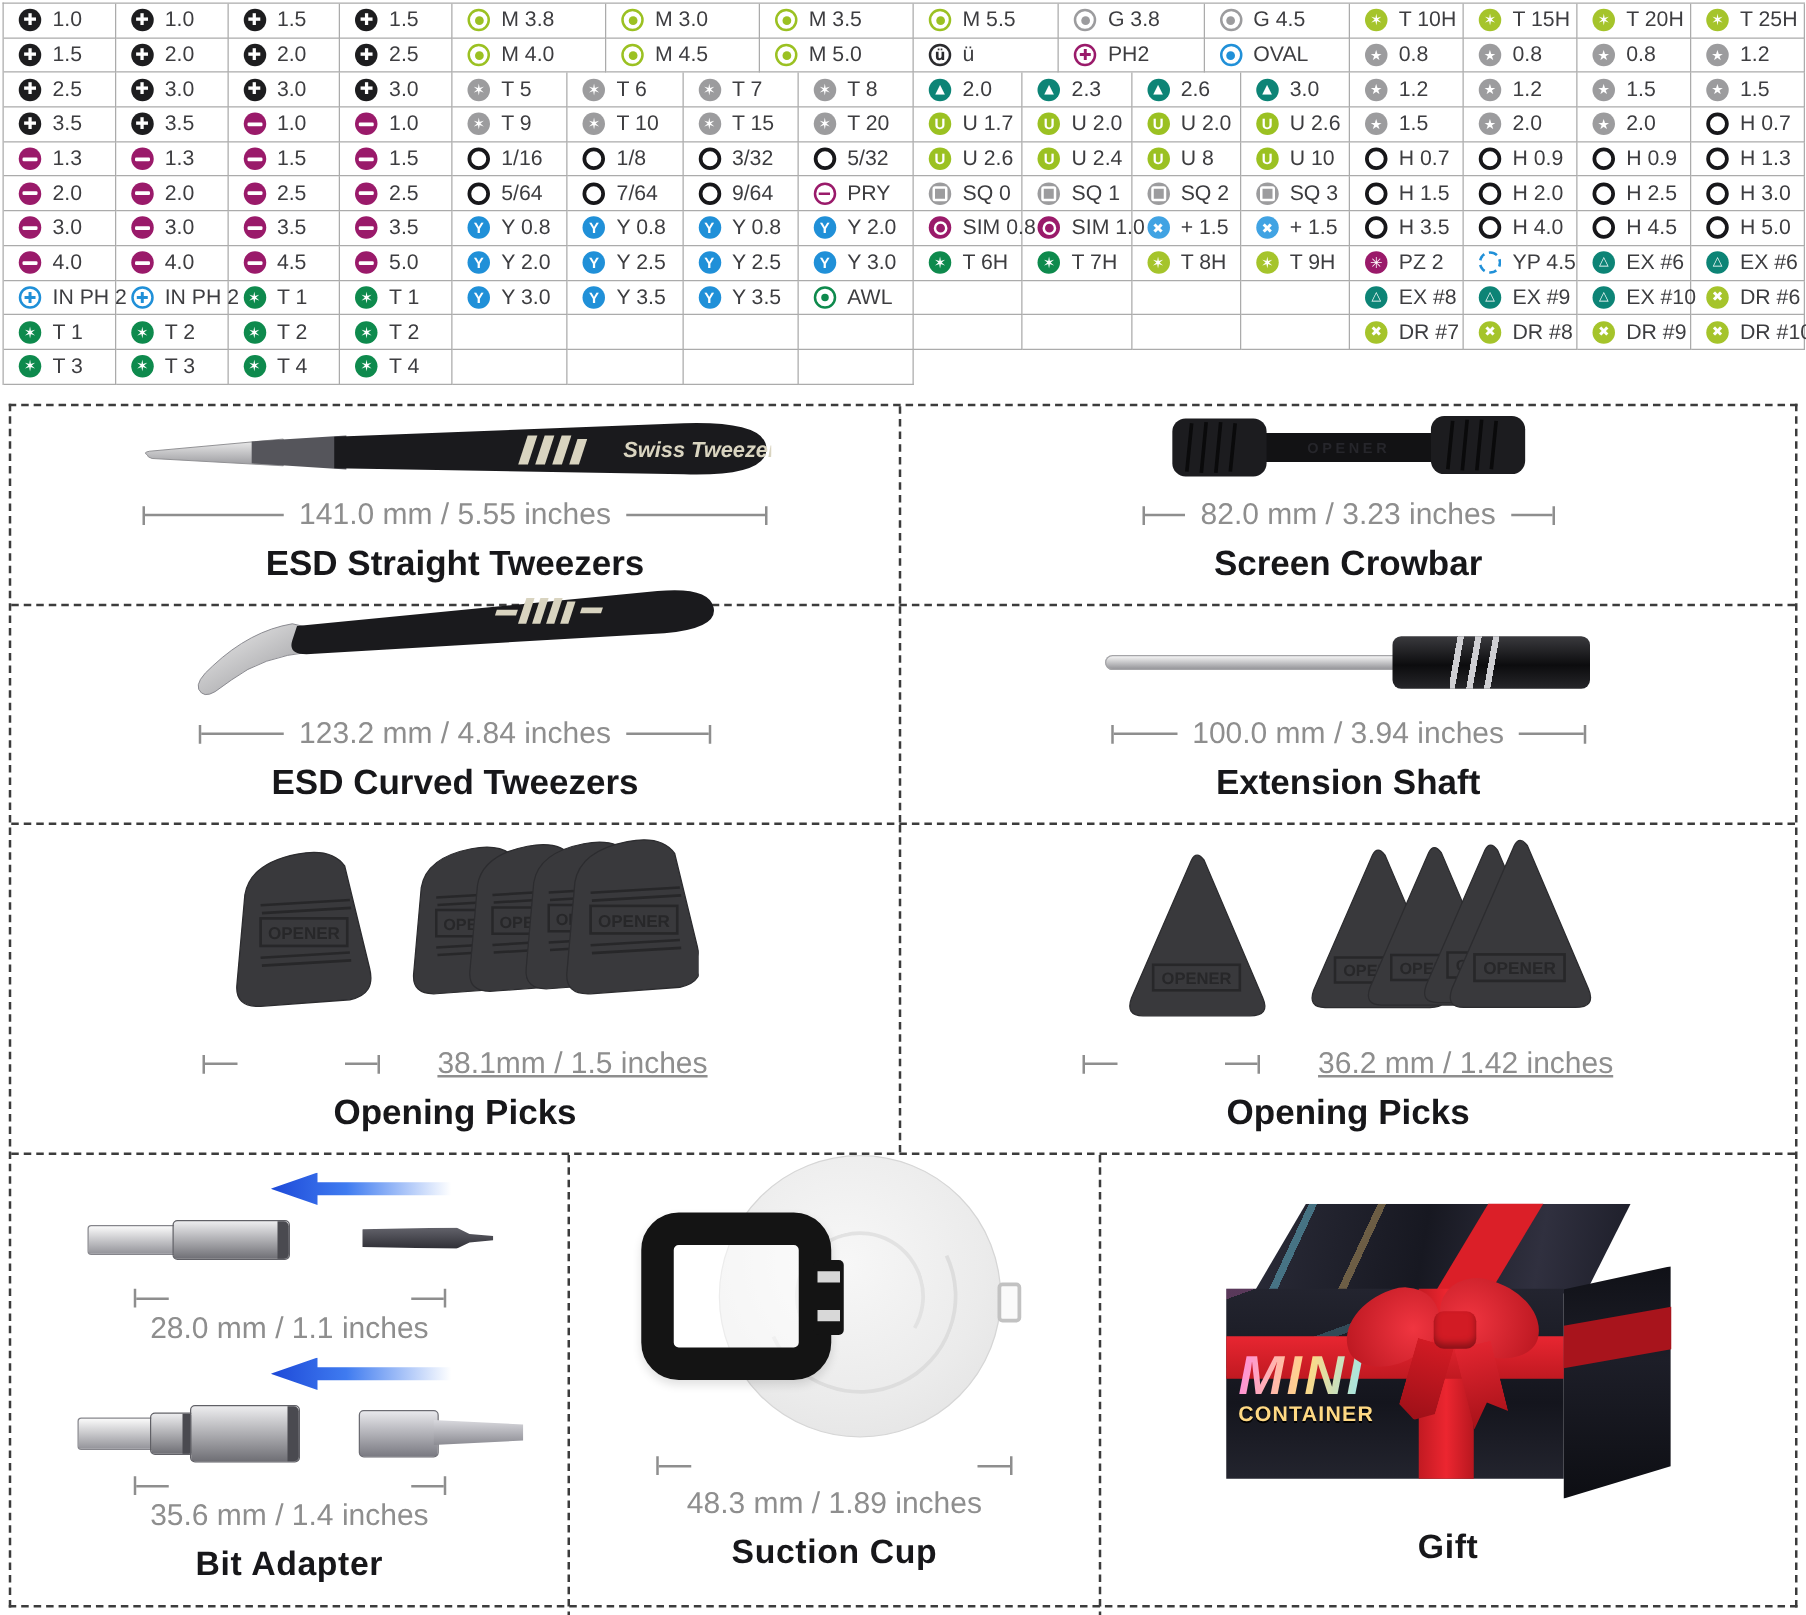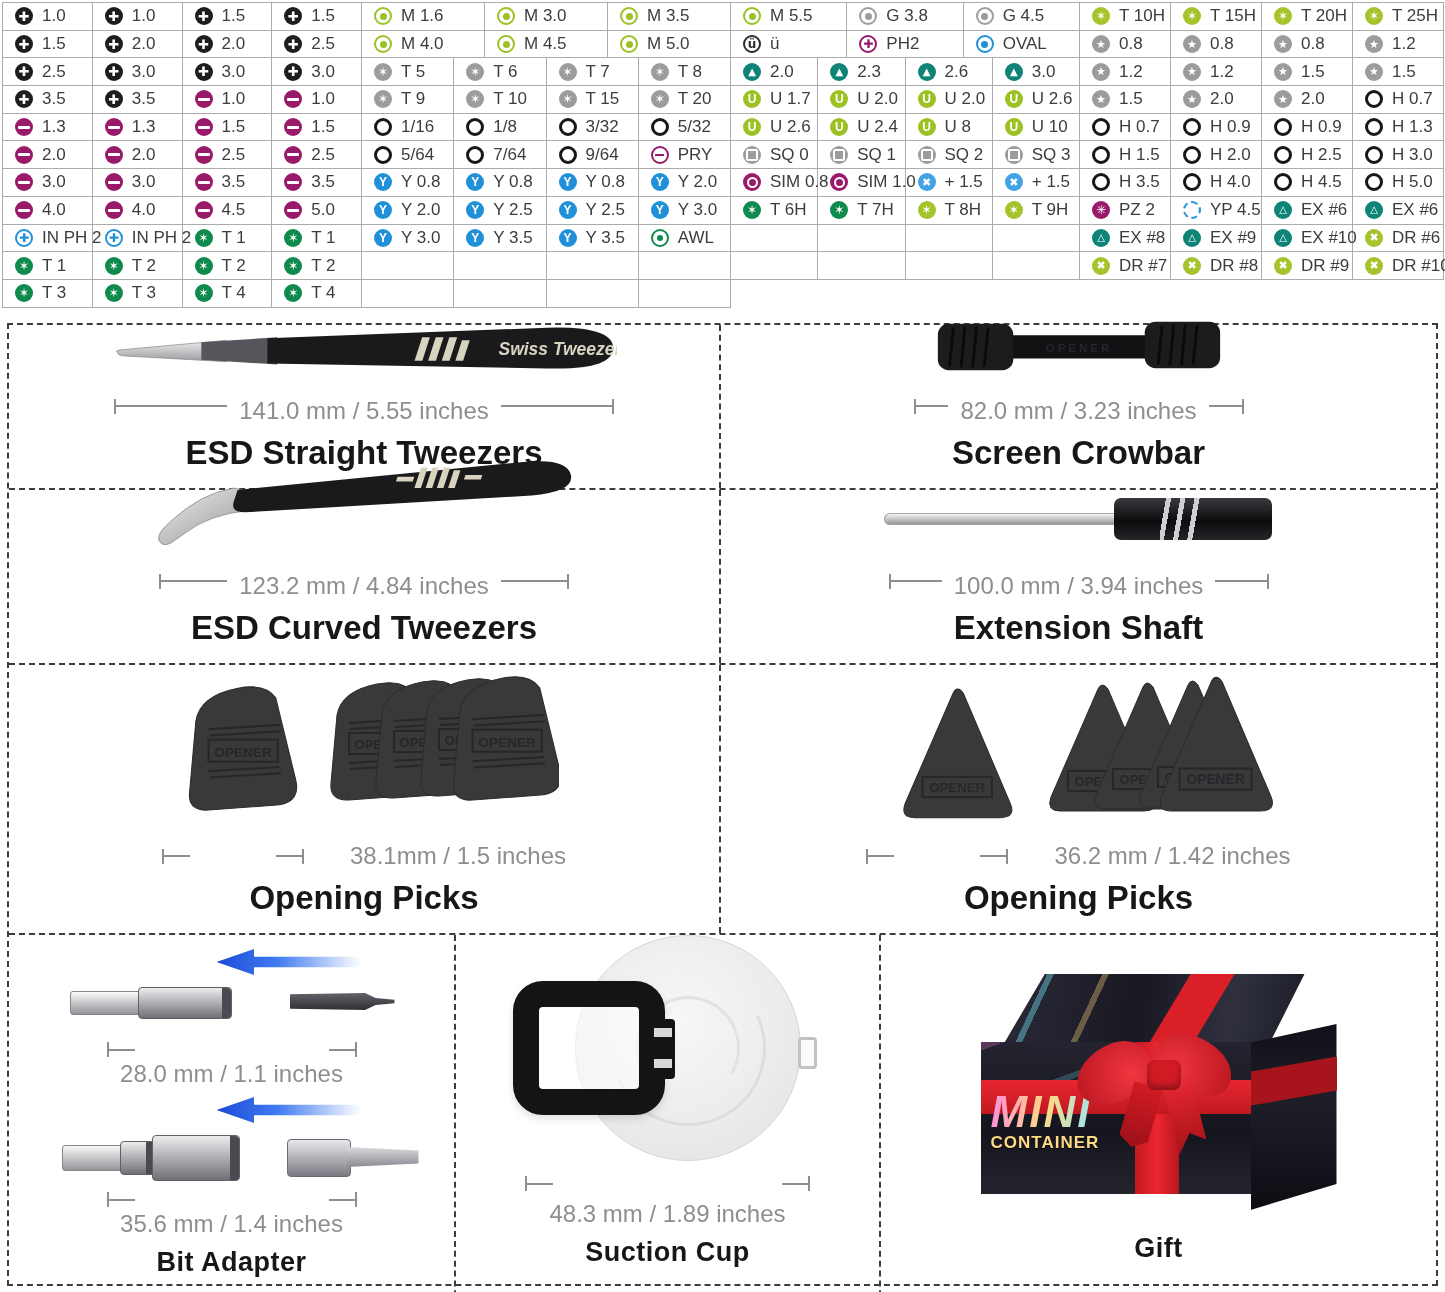--- a/index.html
+++ b/index.html
@@ -75,32 +75,32 @@
   .prow:last-child{border-bottom:none;flex:1;}
   .rowA{height:165px}.rowB{height:175px}.rowC{height:270px}
   .panel{flex:1;border-right:2px dashed #3c3c3c;box-sizing:border-box;display:flex;flex-direction:column;
          align-items:center;justify-content:flex-end;gap:9px;padding-bottom:16px;position:relative;min-width:0;}
   .panel:last-child{border-right:none;}
   .pw{flex:none;flex-grow:0;}
   .rowA .panel:first-child,.rowB .panel:first-child,.rowC .panel:first-child{flex:none;width:712px;}
   .rowD .panel:nth-child(1){flex:none;width:447px;}
   .rowD .panel:nth-child(2){flex:none;width:425px;}
 
-  .plabel{margin:0;font-size:33px;color:#17171a;font-weight:600;}
+  .plabel{margin:0;font-size:28px;color:#17171a;font-weight:600;}
   .plabel.big{font-size:27px;font-weight:700;letter-spacing:.5px;}
   .dmtext{font-size:24px;color:#8e8e8e;white-space:nowrap;}
   .tick{width:2px;height:15px;background:#8e8e8e;flex:none;}
   .dline{height:2px;background:#8e8e8e;flex:1;}
   .dim-full{display:flex;align-items:center;}
-  .dim-full .dmtext{padding:0 12px;margin-top:10px;}
+  .dim-full .dmtext{padding:0 12px;}
   .mark{display:flex;align-items:center;}
   .mark .dline{flex:none;width:26px;}
   .dim-picks{display:flex;align-items:center;}
   .dim-picks .gap{width:86px;}
-  .dim-picks .dmtext{margin-left:46px;}
+  .dim-picks .dmtext{margin-left:46px;text-decoration:underline;}
   .dim-spread{display:flex;justify-content:space-between;align-items:center;}
 
   
   .shaft{position:relative;width:390px;height:70px;}
   .shaft .rod{position:absolute;left:0;top:30px;width:240px;height:12px;border-radius:6px;
               background:linear-gradient(#fdfdfd,#8e8e92);box-shadow:inset 0 0 0 1px #a5a5a8;}
   .shaft .cap{position:absolute;left:230px;top:15px;width:158px;height:42px;border-radius:7px;
               background:linear-gradient(#3a3a3e,#0c0c0e 55%,#26262a);}
   .shaft .cap::before{content:"";position:absolute;left:46px;top:0;width:52px;height:100%;
               background:linear-gradient(100deg,transparent 0 6px,#cfcfd3 6px 11px,transparent 11px 20px,
@@ -380,21 +380,21 @@
           <div class="tcell">
             <span class="ic ic-torx-green"></span>
             <span class="lb">T 4</span>
           </div>
         </div>
       </div>
       <div class="tblock">
         <div class="trow">
           <div class="tcell">
             <span class="ic ic-metric"></span>
-            <span class="lb">M 1.6</span>
+            <span class="lb">M 3.8</span>
           </div>
           <div class="tcell">
             <span class="ic ic-metric"></span>
             <span class="lb">M 3.0</span>
           </div>
           <div class="tcell">
             <span class="ic ic-metric"></span>
             <span class="lb">M 3.5</span>
           </div>
         </div>

